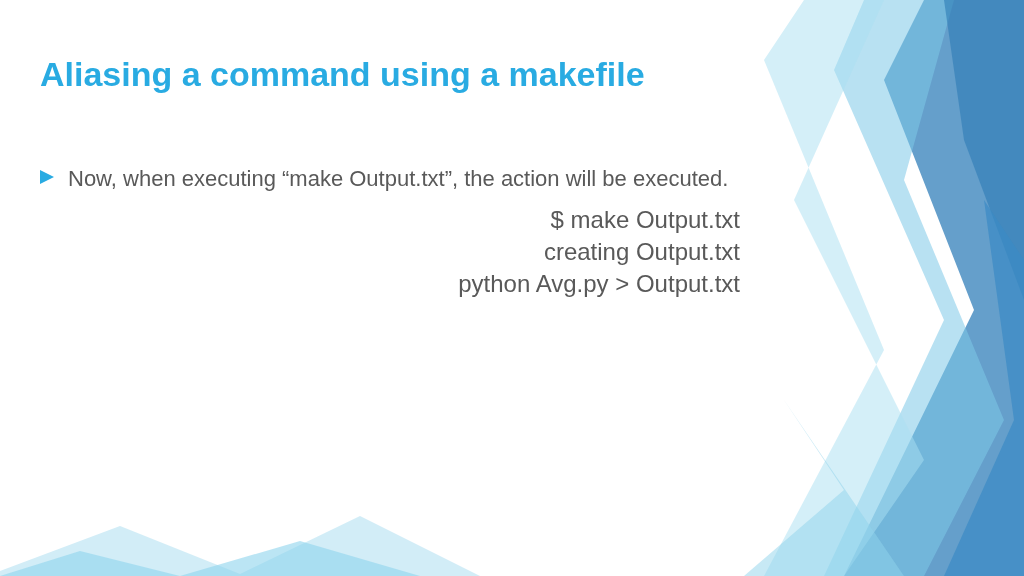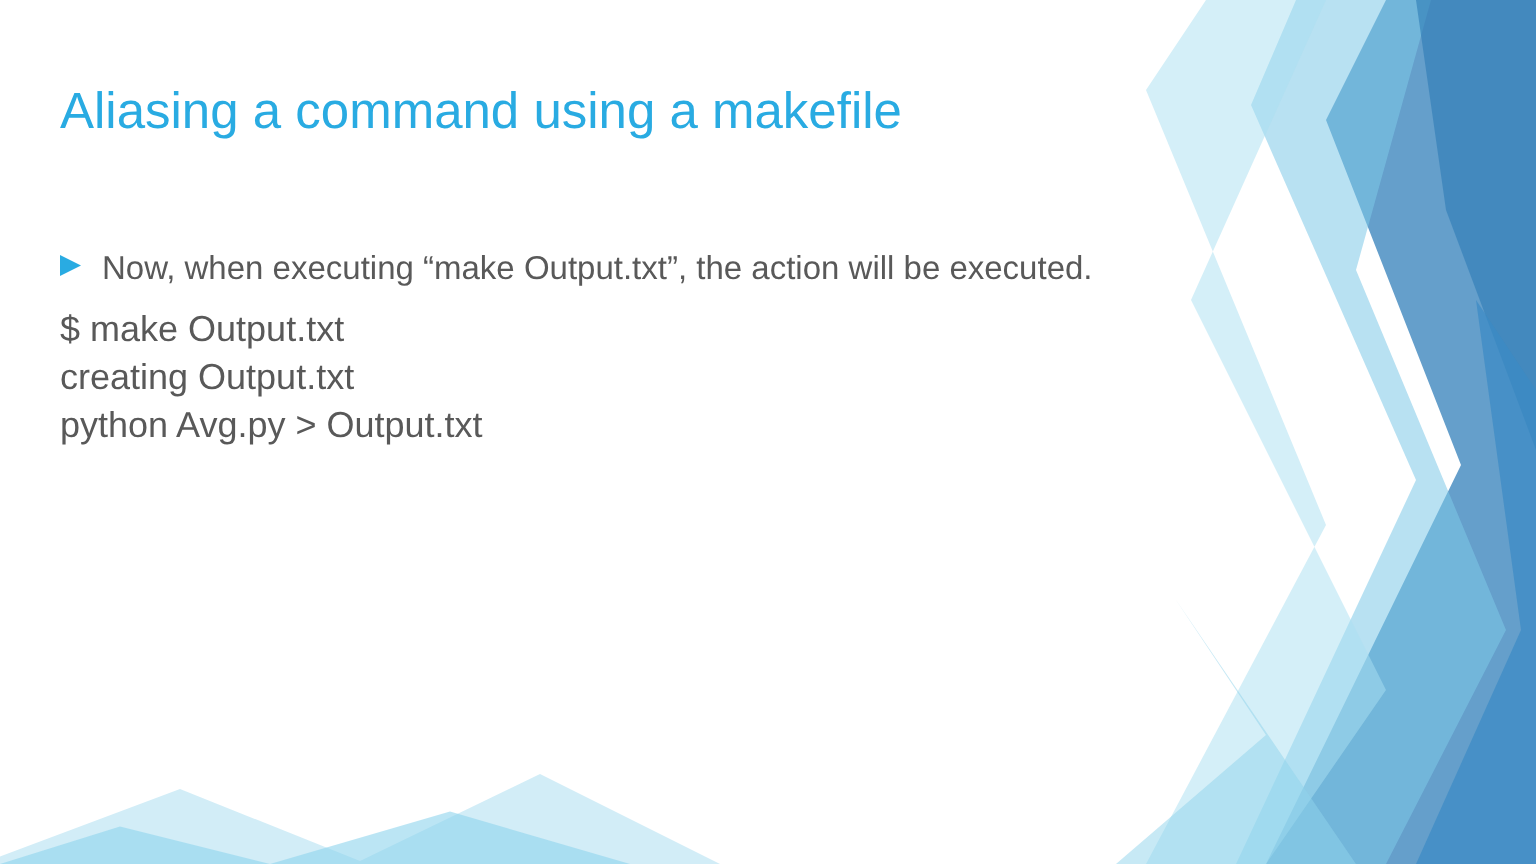--- a/index.html
+++ b/index.html
@@ -33,30 +33,31 @@
       width: 100%;
       height: 120px;
       pointer-events: none;
     }
     .bottom-decoration svg {
       width: 100%;
       height: 100%;
     }
     .title {
       font-size: 34px;
-      font-weight: normal;
+      font-weight: bold;
       color: #29abe2;
       margin-bottom: 70px;
       position: relative;
       z-index: 2;
     }
     .content {
       position: relative;
       z-index: 2;
       max-width: 700px;
+      text-align: right;
     }
     .bullet-row {
       display: flex;
       align-items: flex-start;
       margin-bottom: 10px;
     }
     .bullet-icon {
       flex-shrink: 0;
       width: 14px;
       height: 14px;

